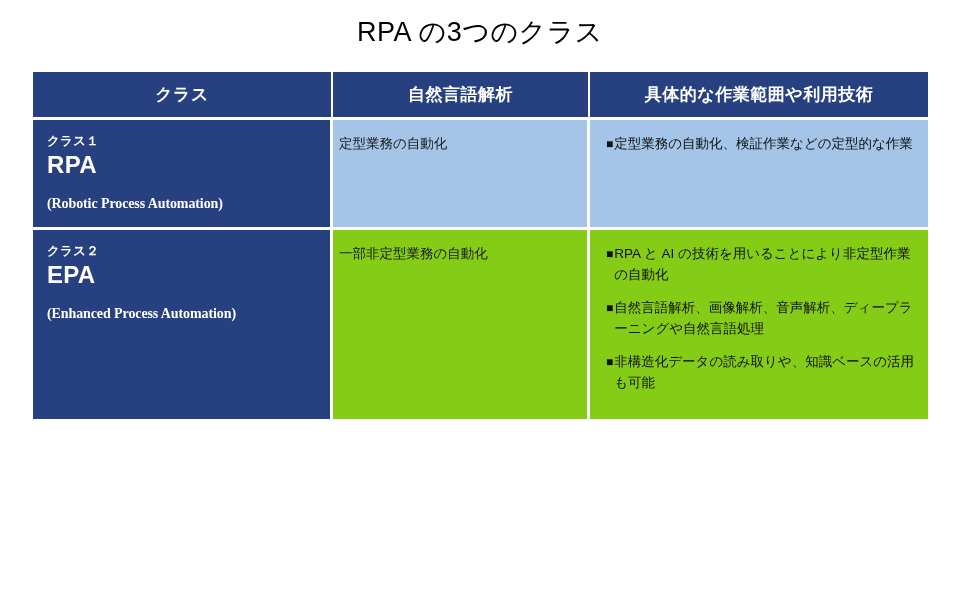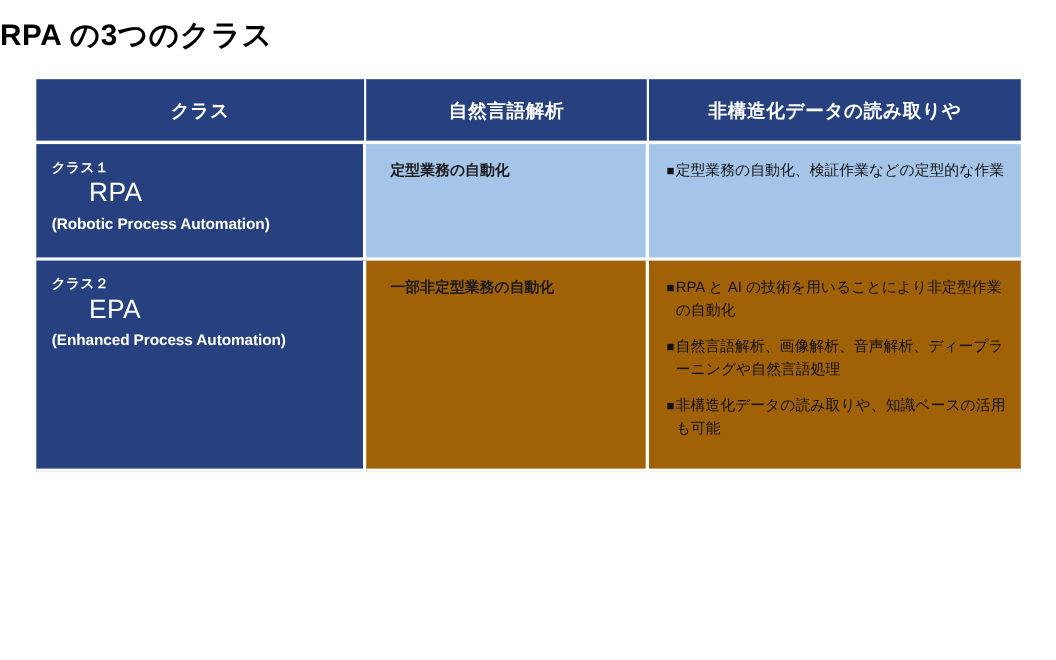--- a/index.html
+++ b/index.html
@@ -22,22 +22,23 @@
     height: 600px;
     box-sizing: border-box;
   }
 
   
   .page-title {
     position: absolute;
     left: 0;
     top: 16px;
     width: 960px;
+    text-align: center;
     font-size: 27px;
-    font-weight: bold;
+    font-weight: normal;
     letter-spacing: 0.5px;
     color: #000000;
     line-height: 1.2;
   }
 
   
   .table {
     position: absolute;
     left: 33px;
     top: 72px;
@@ -52,21 +53,21 @@
   .table col.c3 { width: 338px; }
 
   
   .th {
     background: #27407F;
     color: #ffffff;
     font-size: 17px;
     font-weight: bold;
     text-align: center;
     vertical-align: middle;
-    height: 56px;
+    height: 45px;
     padding: 0 6px;
     border-right: 2px solid #ffffff;
     letter-spacing: 0.5px;
   }
   .th.last { border-right: none; }
 
   
   .gap-row td {
     height: 3px;
     padding: 0;
@@ -83,56 +84,55 @@
     border-bottom: 3px solid #ffffff;
   }
   .cls-num {
     font-size: 12.5px;
     font-weight: bold;
     line-height: 1.25;
     letter-spacing: 0.3px;
   }
   .cls-abbr {
     font-size: 24px;
-    font-weight: normal;
+    font-weight: bold;
     line-height: 1.2;
     margin-top: 1px;
     letter-spacing: 0.3px;
-    margin-left: 34px;
   }
   .cls-full {
     font-size: 14px;
     font-weight: bold;
     line-height: 1.25;
-    margin-top: 5px;
+    margin-top: 16px;
     letter-spacing: -0.1px;
+    font-family: Liberation Serif, serif;
   }
 
   
   .scope-cell {
     vertical-align: top;
-    padding: 14px 10px 14px 22px;
+    padding: 14px 10px 14px 6px;
     font-size: 13.5px;
     line-height: 1.5;
     color: #1a1a1a;
     border-right: 3px solid #ffffff;
     border-bottom: 3px solid #ffffff;
-    font-weight: bold;
   }
 
   
   .detail-cell {
     vertical-align: top;
     padding: 14px 12px 14px 16px;
     border-bottom: 3px solid #ffffff;
   }
 
   
   .tint-mid  { background: #A4C4E8; }
-  .tint-pale { background: #a16207; }
+  .tint-pale { background: #84cc16; }
 
   .bullet {
     display: flex;
     align-items: flex-start;
     font-size: 13.5px;
     line-height: 1.55;
     color: #111111;
     margin-bottom: 12px;
   }
   .bullet:last-child { margin-bottom: 0; }
@@ -156,21 +156,21 @@
   <table class="table">
     <colgroup>
       <col class="c1">
         <col class="c2">
         <col class="c3">
     </colgroup>
     <thead>
       <tr>
         <th class="th">クラス</th>
         <th class="th">自然言語解析</th>
-        <th class="th last">非構造化データの読み取りや</th>
+        <th class="th last">具体的な作業範囲や利用技術</th>
       </tr>
     </thead>
     <tbody>
 
       <tr class="gap-row">
         <td></td>
         <td></td>
         <td></td>
       </tr>
 

